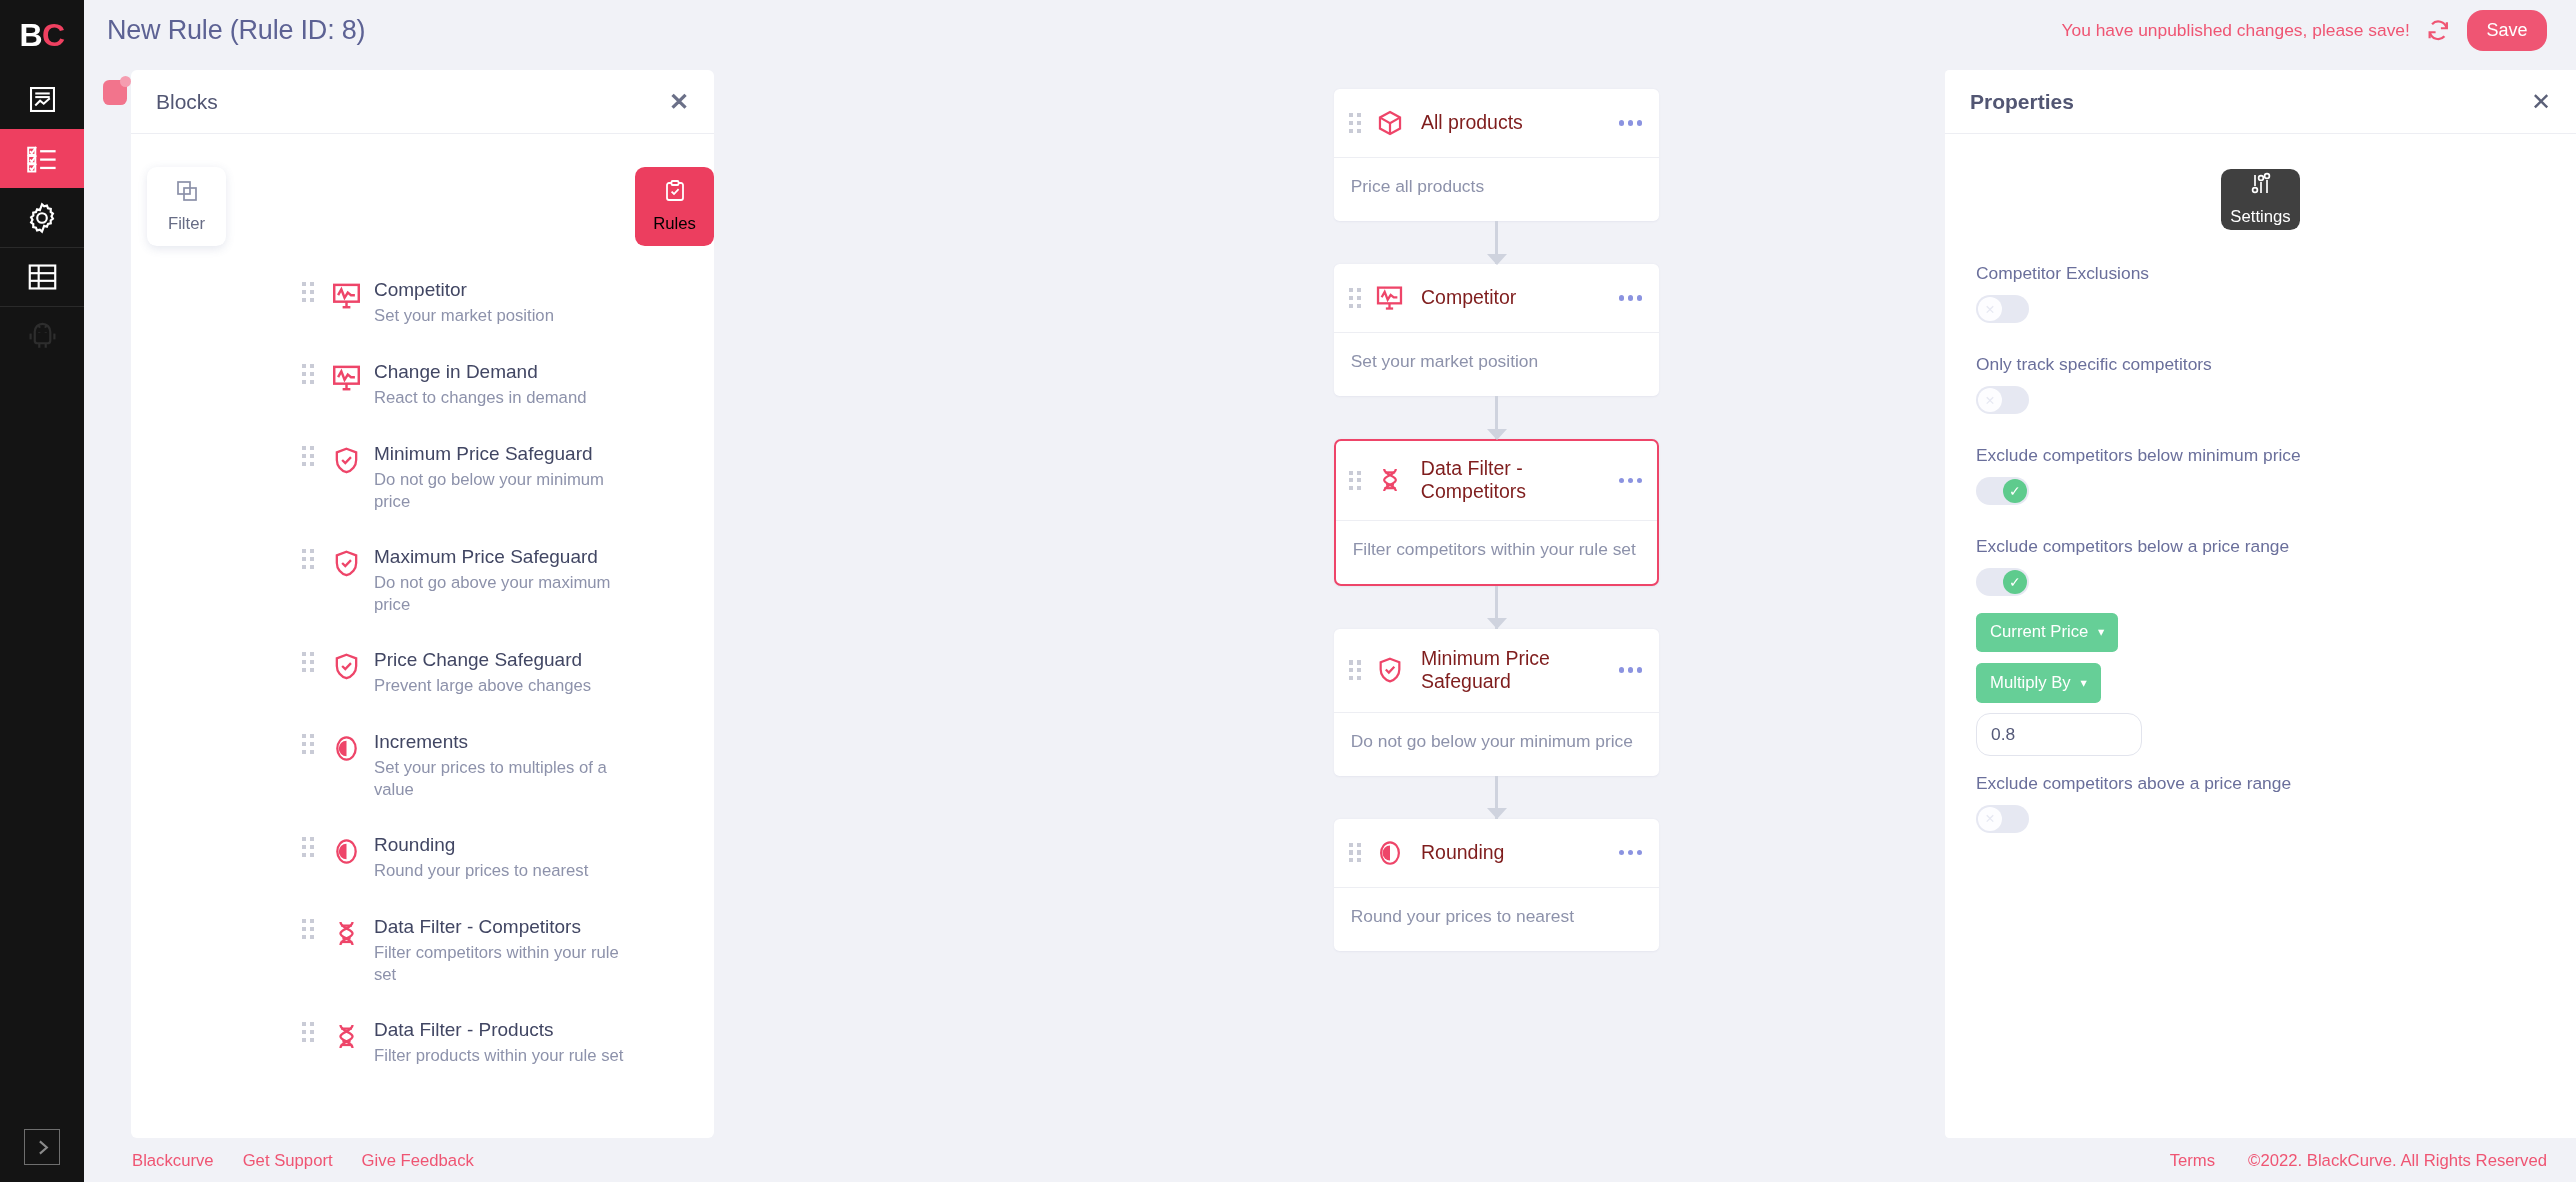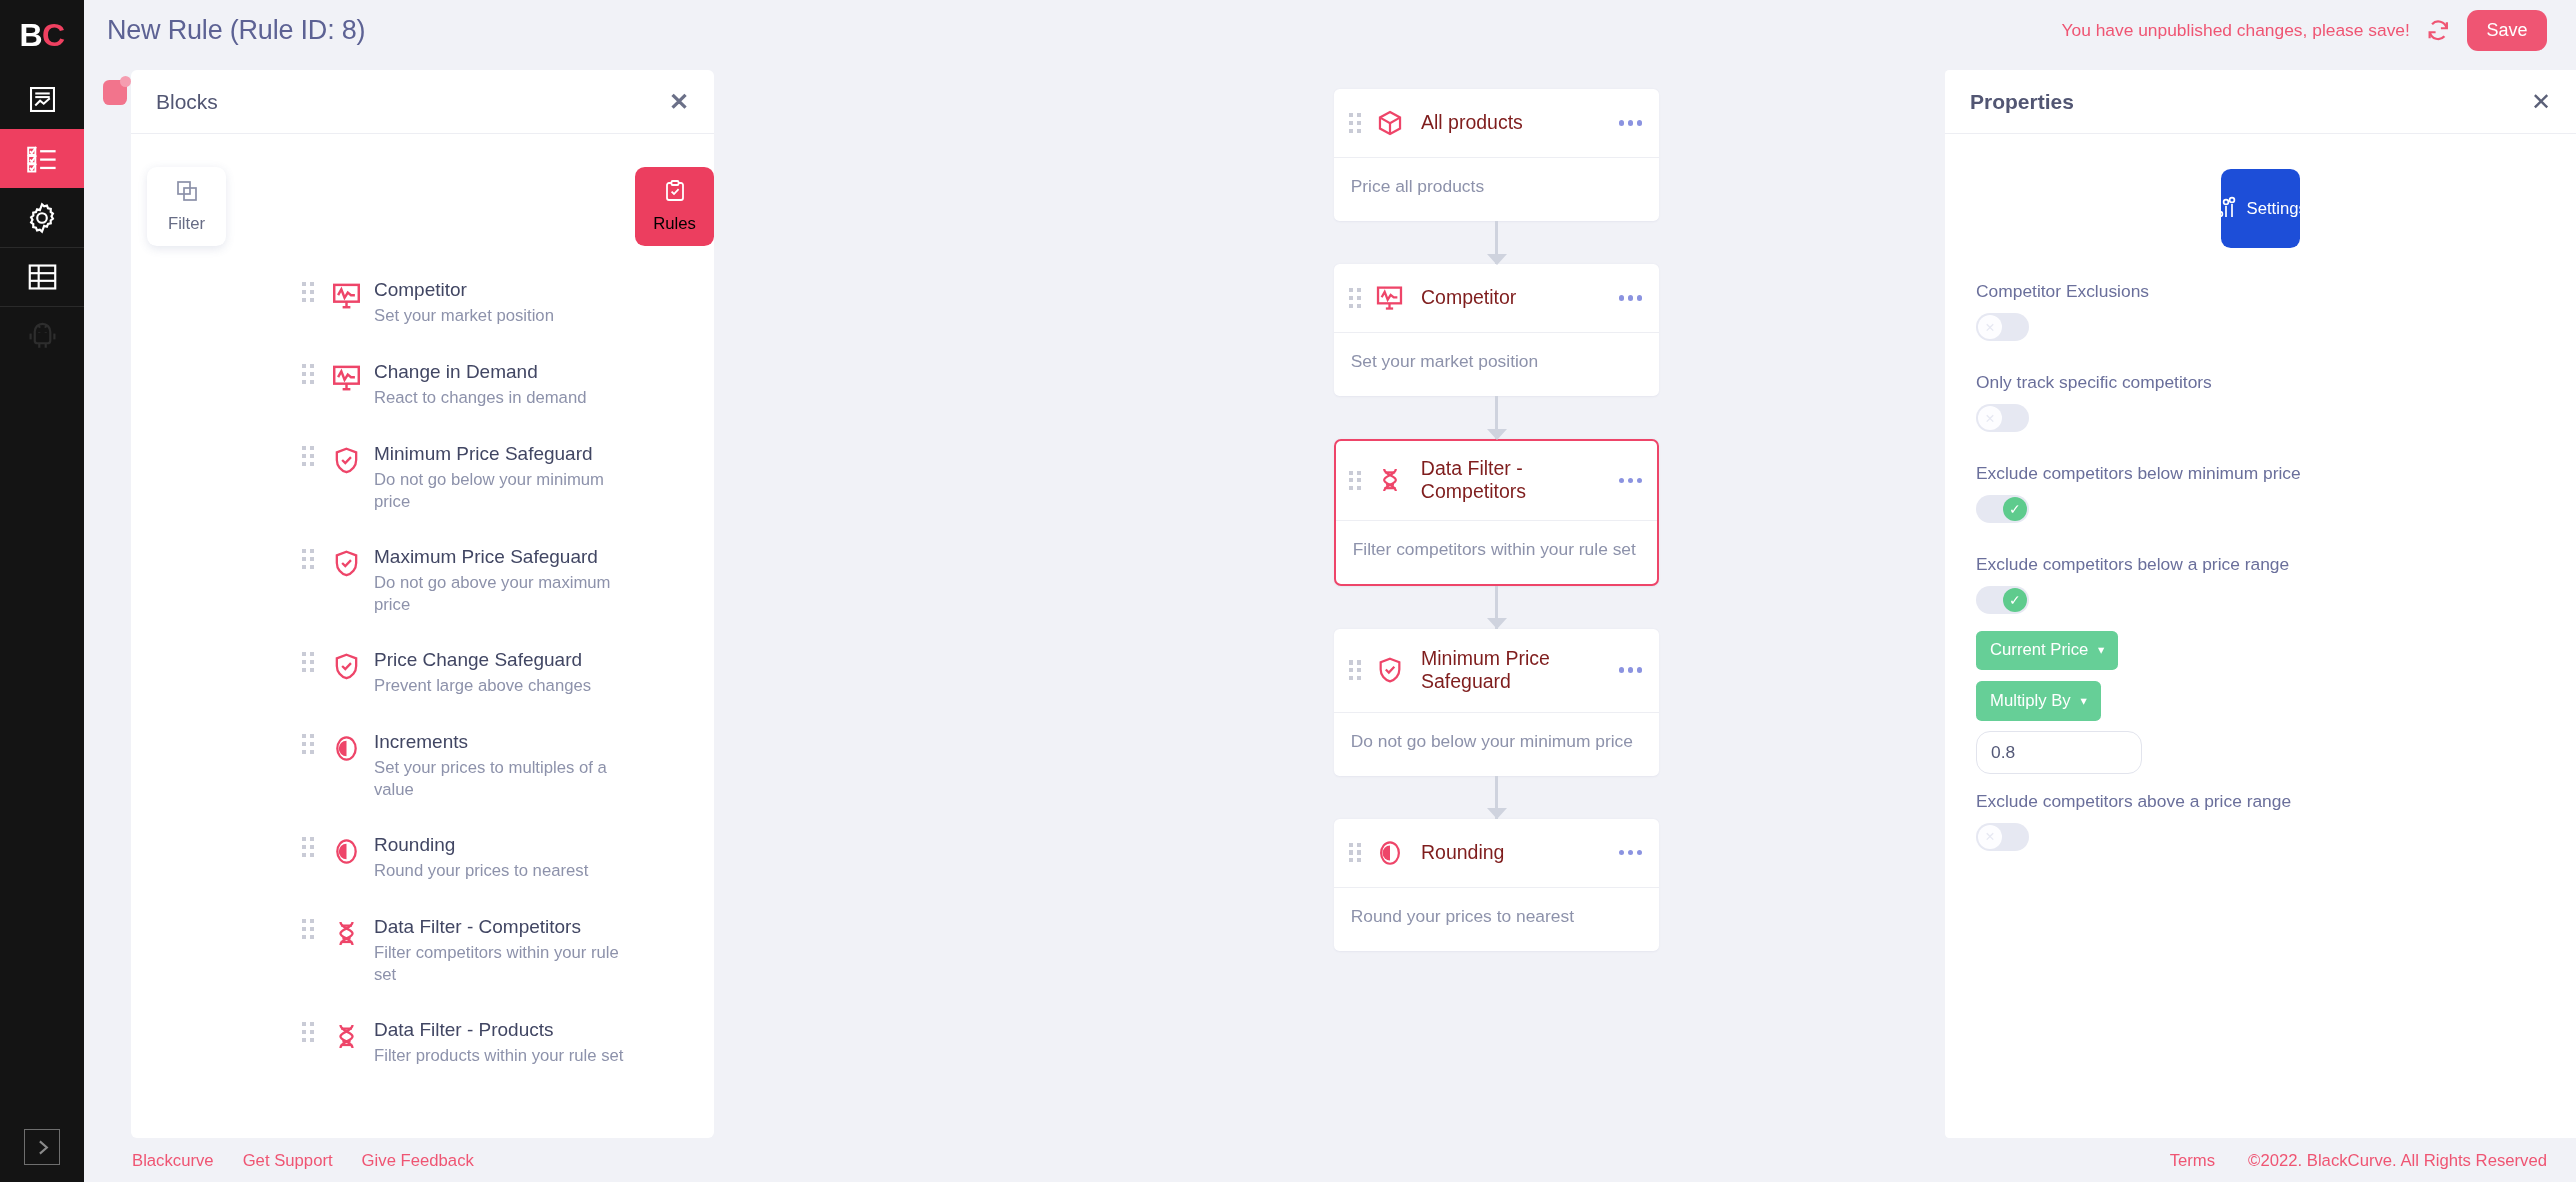--- a/index.html
+++ b/index.html
@@ -51,21 +51,21 @@
     letter-spacing: -0.2px;
   }
   #header-right {
     margin-left: auto; display: flex; align-items: center; gap: 15.3px;
     padding-right: 29px;
   }
   #unpub-msg { color: #ef5573; font-size: 17.4px; }
   #refresh-icon { display: flex; align-items: center; }
   #save-btn {
     background: #ef5573; color: #fff; font-size: 18px;
-    padding: 9.8px 19.5px; border: none; border-radius: 11px; cursor: pointer;
+    padding: 9.8px 19.5px; border: none; border-radius: 16px; cursor: pointer;
     font-family: inherit;
   }
 
   
   #blocks-tab {
     position: absolute; left: 92px; top: 67px; width: 46px; height: 50px;
     display: flex; align-items: center; justify-content: center;
   }
   #blocks-tab .shape {
     position: relative; width: 24px; height: 25px;
@@ -164,22 +164,22 @@
     background: #fff; border-radius: 4.2px 0 0 4.2px;
   }
   #props-head {
     height: 64px; display: flex; align-items: center;
     border-bottom: 0.7px solid #edeef3; padding: 0 25px;
   }
   #props-title { font-size: 21px; color: #525673; font-weight: bold; }
   #props-close { margin-left: auto; font-size: 24px; color: #5b6078; cursor: pointer; line-height: 1; }
   #settings-wrap { display: flex; justify-content: center; padding: 35px 0 33px 0; }
   #settings-btn {
-    width: 79px; height: 79px; background: #1d4ed8; border-radius: 9.8px;
-    display: flex; flex-direction: row; align-items: center; justify-content: center;
+    width: 79px; height: 61px; background: #404040; border-radius: 9.8px;
+    display: flex; flex-direction: column; align-items: center; justify-content: center;
     gap: 8.4px; cursor: pointer;
   }
   #settings-btn .mode-label { color: #fff; font-size: 16.7px; }
 
   .prop-group { padding: 0 31px; margin-bottom: 31px; }
   .prop-label { font-size: 17.4px; color: #6a6f9b; margin-bottom: 11px; }
   .toggle {
     width: 53px; height: 28px; border-radius: 15.3px; background: #e6e8f2;
     position: relative; cursor: pointer;
   }

